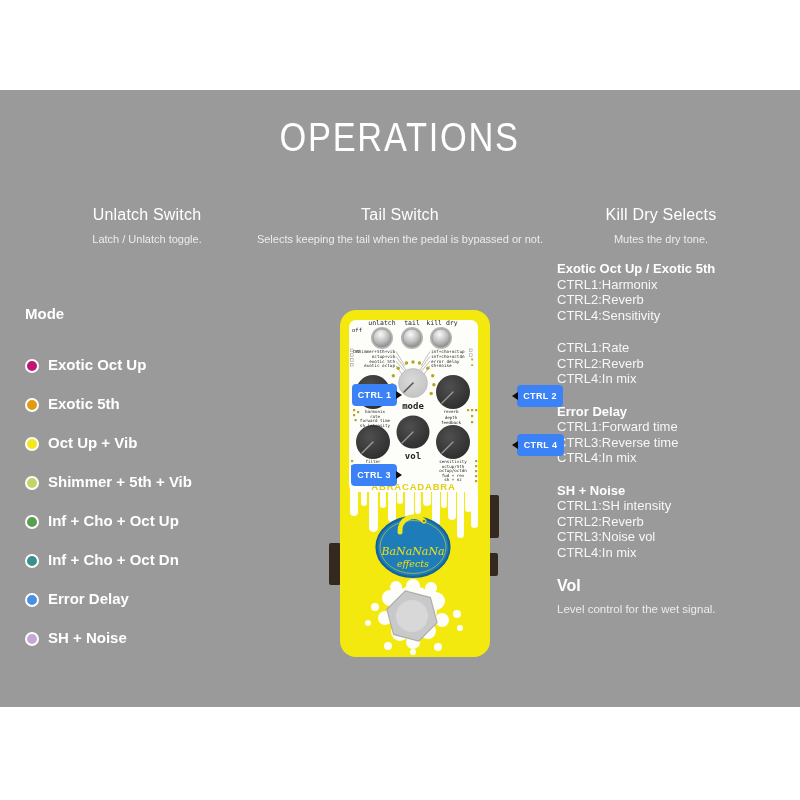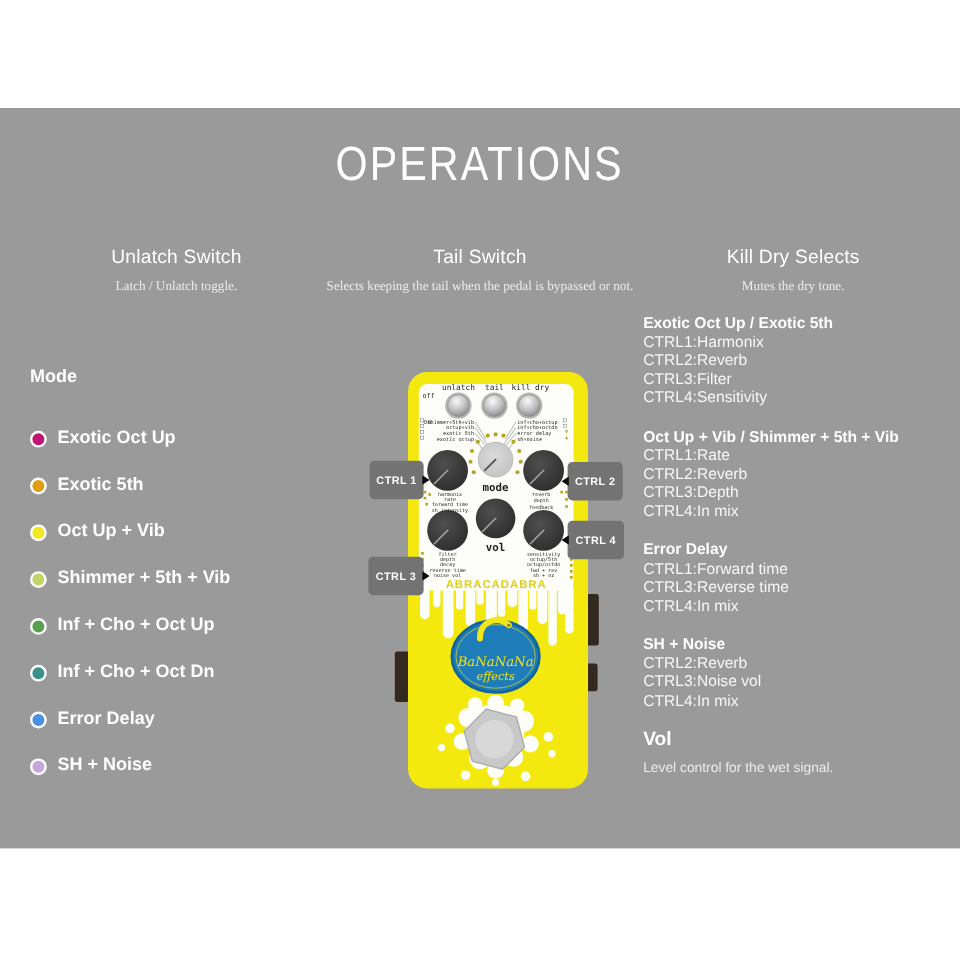--- a/index.html
+++ b/index.html
@@ -11,45 +11,45 @@
   .abs{position:absolute;}
 
   h1.title{
     left:0;top:112px;width:800px;margin:0;text-align:center;
     color:#fff;font-size:40px;font-weight:500;letter-spacing:2px;line-height:50px;
   }
   h1.title span{display:inline-block;transform:scaleX(.86);}
 
   .switch-col{top:206px;text-align:center;color:#fff;}
   .switch-col h2{margin:0;font-size:16px;font-weight:normal;letter-spacing:.2px;}
-  .switch-col p{margin:9px 0 0 0;font-size:11px;color:#ececec;font-family:Liberation Serif, serif;}
+  .switch-col p{margin:9px 0 0 0;font-size:11px;color:#ececec;}
   #col1{left:47px;width:200px;}
   #col2{left:240px;width:320px;}
   #col3{left:561px;width:200px;}
 
   .mode-block{left:25px;top:305px;color:#fff;}
   .mode-block h3{margin:0;font-size:15px;font-weight:bold;}
   .mode-block ul{list-style:none;margin:36px 0 0 0;padding:0;}
   .mode-block li{display:flex;align-items:flex-end;margin-bottom:21px;height:15px;margin-top:24px;}
   .dot{width:14px;height:14px;border-radius:50%;border:2px solid #fff;box-sizing:border-box;margin-right:9px;flex:none;}
   .mode-label{font-size:15px;font-weight:bold;white-space:nowrap;}
 
-  .controls{left:536px;top:261px;width:235px;color:#f7f7f7;}
+  .controls{left:557px;top:261px;width:235px;color:#f7f7f7;}
   .controls section{margin:0 0 17px 0;}
   .controls h4{margin:0;font-size:13px;font-weight:bold;line-height:15.5px;color:#fff;white-space:nowrap;}
   .controls .cl{font-size:13px;line-height:15.5px;white-space:nowrap;}
   .vol h2{margin:0;font-size:16px;font-weight:bold;color:#fff;}
   .vol p{margin:8px 0 0 0;font-size:11.5px;color:#ececec;}
 
   .pedal-svg{left:320px;top:310px;width:190px;height:348px;}
 
   .flag{
-    position:absolute;height:32px;background:#737373;color:#fff;border-radius:4px;
+    position:absolute;height:22px;background:#3b82f6;color:#fff;border-radius:4px;
     display:flex;align-items:center;justify-content:center;
-    font-size:9px;font-weight:bold;letter-spacing:.4px;white-space:nowrap;
+    font-size:9px;font-weight:bold;letter-spacing:.4px;white-space:nowrap;margin-left:44px;
   }
   .flag-right::after{
     content:"";position:absolute;right:-5px;top:50%;transform:translateY(-50%);
     border-left:6px solid #0c0c0c;border-top:4px solid transparent;border-bottom:4px solid transparent;
   }
   .flag-left::before{
     content:"";position:absolute;left:-5px;top:50%;transform:translateY(-50%);
     border-right:6px solid #0c0c0c;border-top:4px solid transparent;border-bottom:4px solid transparent;
   }
   #ctrl1{left:308px;top:384px;width:45px;}
@@ -116,38 +116,36 @@
         <span class="mode-label">SH + Noise</span>
       </li>
   </ul>
 </div>
 
 <div class="abs controls">
   <section>
     <h4>Exotic Oct Up / Exotic 5th</h4>
     <div class="cl">CTRL1:Harmonix</div>
     <div class="cl">CTRL2:Reverb</div>
-    <div class="cl">CTRL3:Filter</div>
     <div class="cl">CTRL4:Sensitivity</div>
   </section>
   <section>
-    <h4>Oct Up + Vib / Shimmer + 5th + Vib</h4>
     <div class="cl">CTRL1:Rate</div>
     <div class="cl">CTRL2:Reverb</div>
-    <div class="cl">CTRL3:Depth</div>
     <div class="cl">CTRL4:In mix</div>
   </section>
   <section>
     <h4>Error Delay</h4>
     <div class="cl">CTRL1:Forward time</div>
     <div class="cl">CTRL3:Reverse time</div>
     <div class="cl">CTRL4:In mix</div>
   </section>
   <section>
     <h4>SH + Noise</h4>
+    <div class="cl">CTRL1:SH intensity</div>
     <div class="cl">CTRL2:Reverb</div>
     <div class="cl">CTRL3:Noise vol</div>
     <div class="cl">CTRL4:In mix</div>
   </section>
   <div class="vol">
     <h2>Vol</h2>
     <p>Level control for the wet signal.</p>
   </div>
 </div>
 

